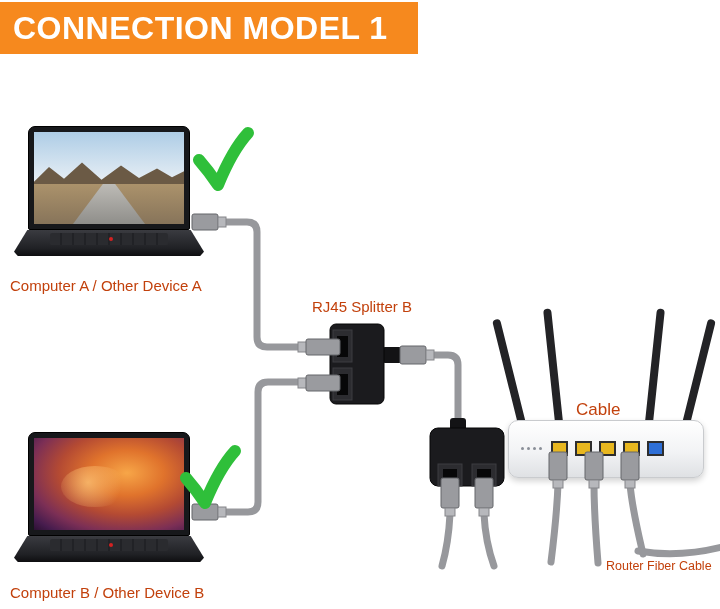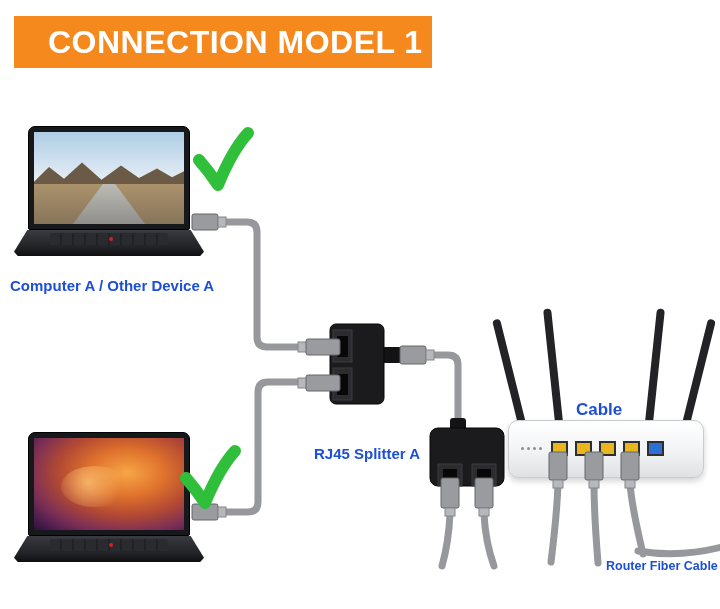--- a/index.html
+++ b/index.html
@@ -1,26 +1,26 @@
 <!DOCTYPE html>
 <html><head>
 <meta charset="utf-8">
 <style>
   html,body { margin:0; padding:0; background:#ffffff; }
   .stage { position:relative; width:720px; height:609px; background:#ffffff; overflow:hidden;
            font-family:"Liberation Sans", sans-serif; }
   .layer { position:absolute; left:0; top:0; width:720px; height:609px; pointer-events:none; }
 
   
-  .banner { position:absolute; left:0; top:16px; width:418px; height:52px; background:#f6891e;
-            display:flex; align-items:center; padding-left:34px; box-sizing:border-box; z-index:4;margin-left:14px; }
+  .banner { position:absolute; left:0; top:2px; width:418px; height:52px; background:#f6891e;
+            display:flex; align-items:center; padding-left:13px; box-sizing:border-box; z-index:4; }
   .banner span { color:#ffffff; font-size:32px; font-weight:800; letter-spacing:0.5px; white-space:nowrap; }
 
   
-  .lbl { position:absolute; color:#1d4ed8; font-weight:bold; white-space:nowrap; z-index:5;text-align:center; }
+  .lbl { position:absolute; color:#c2410c; font-weight:normal; white-space:nowrap; z-index:5;text-align:center; }
   .lbl-a  { left:10px;  top:277px; font-size:15px; }
   .lbl-b  { left:10px;  top:584px; font-size:15px; }
   .lbl-sb { left:312px; top:298px; font-size:15px; }
   .lbl-sa { left:314px; top:445px; font-size:15px; }
   .lbl-r  { left:576px; top:400px; font-size:17px; }
   .lbl-o  { left:606px; top:559px; font-size:12.5px; }
 
   
   .laptop { position:absolute; width:162px; z-index:2; }
   .laptop-a { left:28px; top:126px; }
@@ -199,17 +199,18 @@
     <g>
       <rect class="plug" x="621" y="452" width="18" height="28" rx="2"></rect>
         <rect class="boot" x="625" y="480" width="10" height="8"></rect>
     </g>
 
     <use href="#check" class="check" transform="translate(199,133)"></use>
     <use href="#check" class="check" transform="translate(186,451)"></use>
   </svg>
 
   <div class="lbl lbl-a">Computer A  / Other Device A</div>
-  <div class="lbl lbl-sa">RJ45 Splitter A</div>
+  <div class="lbl lbl-b">Computer B  / Other Device B</div>
+  <div class="lbl lbl-sb">RJ45 Splitter B</div>
   <div class="lbl lbl-r">Cable</div>
   <div class="lbl lbl-o">Router Fiber Cable</div>
 
 </div>
 
 </body></html>

